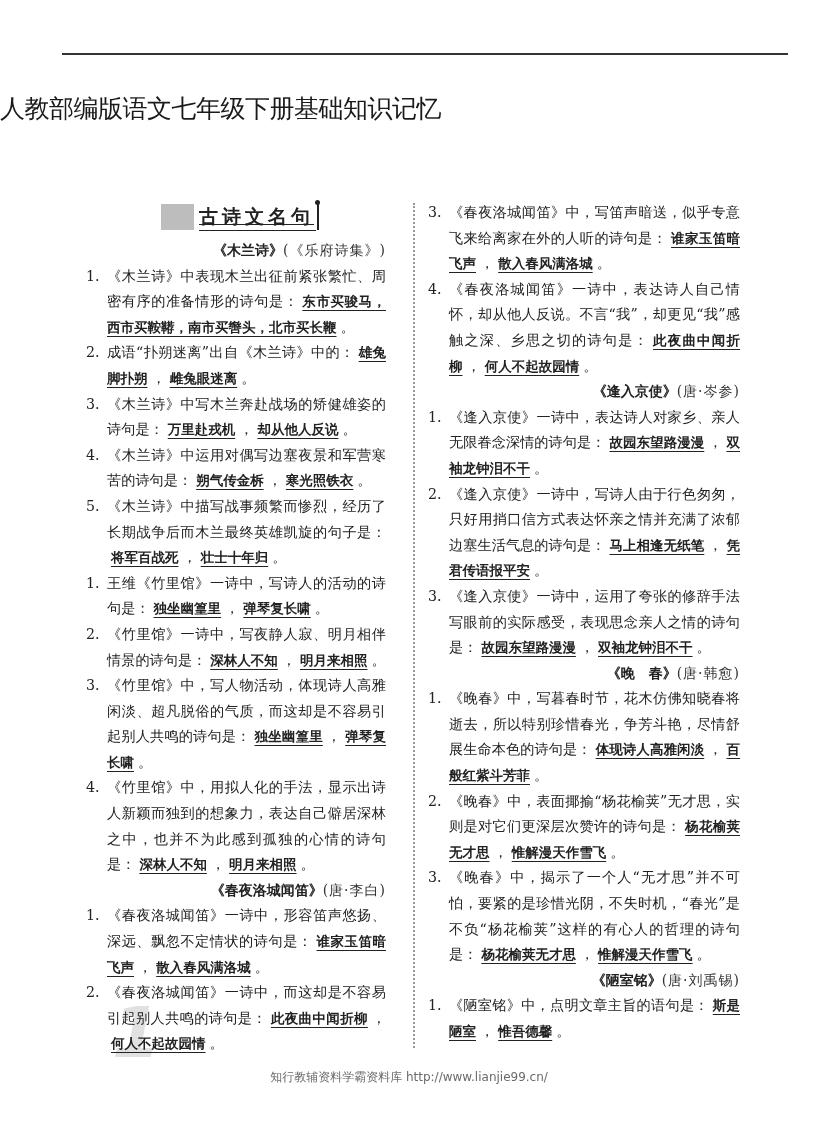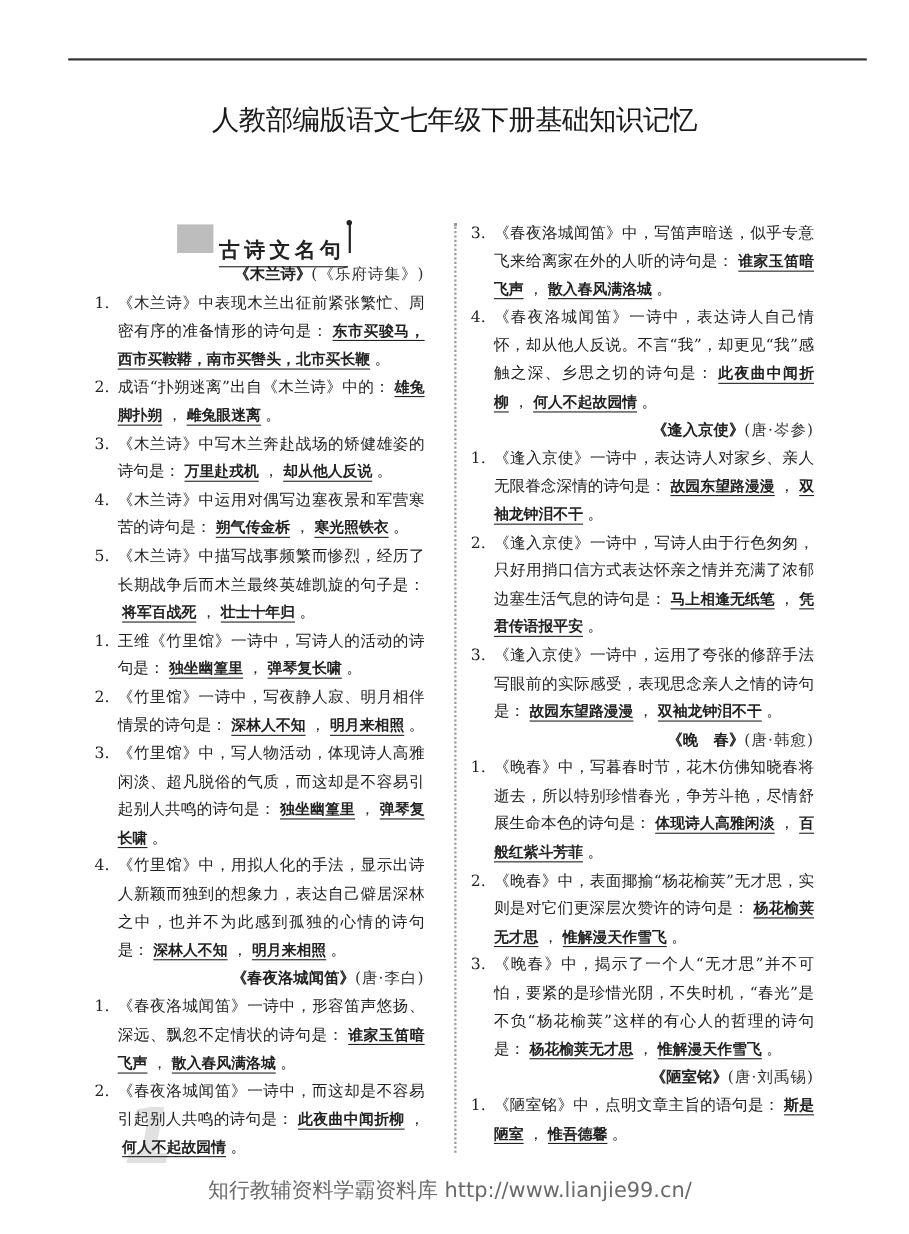--- a/index.html
+++ b/index.html
@@ -1,49 +1,49 @@
 <!DOCTYPE html>
 <html><head>
 <meta charset="utf-8">
 <style>
   * { margin: 0; padding: 0; box-sizing: border-box; }
   html, body { width: 826px; height: 1122px; background: #ffffff; overflow: hidden; }
   body { position: relative; font-family: "DejaVu Serif", "Liberation Serif", serif; color: #222; }
 
   .top-rule { position: absolute; left: 62px; top: 53px; width: 726px; height: 2px; background: #333; }
-  .doc-title { position: absolute; left: 0; width: 826px; top: 92px; text-align: center;
+  .doc-title { position: absolute; left: 0; width: 826px; top: 92px; text-align: left;
     font-family: "DejaVu Sans", "Liberation Sans", sans-serif; font-size: 25px; color: #1a1a1a; letter-spacing: -0.5px; }
 
   .col { position: absolute; top: 200px; width: 300px; font-size: 14.2px; line-height: 25.6px; }
   .col-left { left: 86px; }
   .col-right { left: 428px; width: 312px; }
   .divider { position: absolute; left: 413px; top: 203px; height: 845px; border-left: 2px dotted #999; }
 
   .section-head { position: relative; height: 34px; margin: 0 0 4px 75px; }
   .section-head .gray { position: absolute; left: 0; top: 4px; width: 33px; height: 26px; background: #bdbdbd; }
-  .section-head .label { position: absolute; left: 38px; top: 14px; font-size: 19px; font-weight: bold; letter-spacing: 4px;
-    border-bottom: 1.5px solid #222; padding: 0 2px 0 0; line-height: 28px; }
+  .section-head .label { position: absolute; left: 38px; top: 2px; font-size: 19px; font-weight: bold; letter-spacing: 4px;
+    border-bottom: 1.5px solid #222; padding: 0 2px 0 0; line-height: 28px; text-decoration: underline; }
   .section-head .hook { position: absolute; left: 156px; top: 2px; width: 1.5px; height: 28px; background: #222; }
   .section-head .dot { position: absolute; left: 154px; top: 0; width: 5px; height: 5px; border-radius: 50%; background: #222; }
 
   .poem-title { text-align: right; font-size: 14px; margin: 0; }
   .poem-title b { font-family: "DejaVu Sans", "Liberation Sans", sans-serif; font-weight: bold; }
   .poem-title .src { color: #333; letter-spacing: 1px; }
 
   .q { position: relative; padding-left: 21px; text-align: justify; }
   .q .num { position: absolute; left: 0; top: 0; }
   .ans { font-family: "DejaVu Sans", "Liberation Sans", sans-serif; font-weight: bold; font-size: 13.5px;
     text-decoration: underline; text-decoration-thickness: 1px; text-underline-offset: 4px; padding: 0 4px; white-space: pre-wrap; }
 
   .watermark-num { position: absolute; left: 112px; top: 992px; font-size: 70px; font-weight: bold; color: #e1e1e1;
     font-family: "DejaVu Sans", "Liberation Sans", sans-serif; font-style: italic; z-index: 0; }
   .col { z-index: 1; }
 
   .footer { position: absolute; top: 1069px; left: 0; width: 818px; text-align: center;
-    font-family: "DejaVu Sans", "Liberation Sans", sans-serif; font-size: 19px; color: #6a6a6a; }
+    font-family: "DejaVu Sans", "Liberation Sans", sans-serif; font-size: 12px; color: #6a6a6a; }
 </style>
 </head>
 <body>
 
 <div class="top-rule"></div>
 <div class="doc-title">人教部编版语文七年级下册基础知识记忆</div>
 
 <div class="watermark-num">1</div>
 <div class="divider"></div>
 

